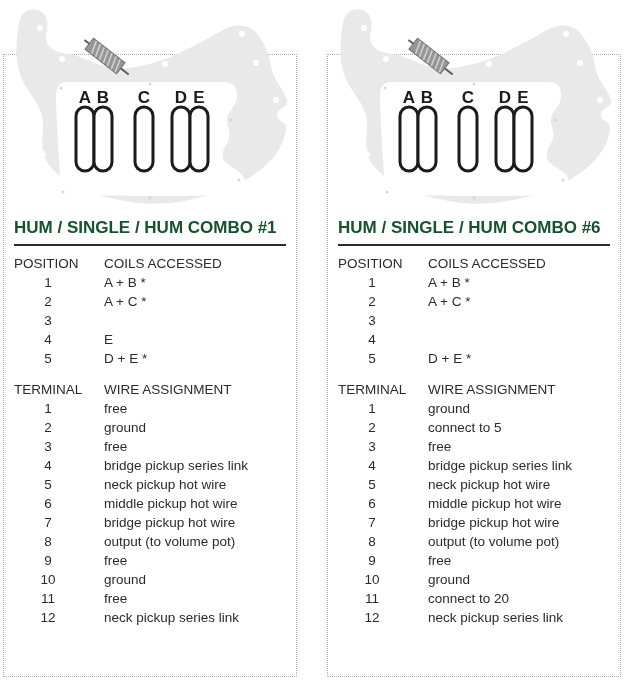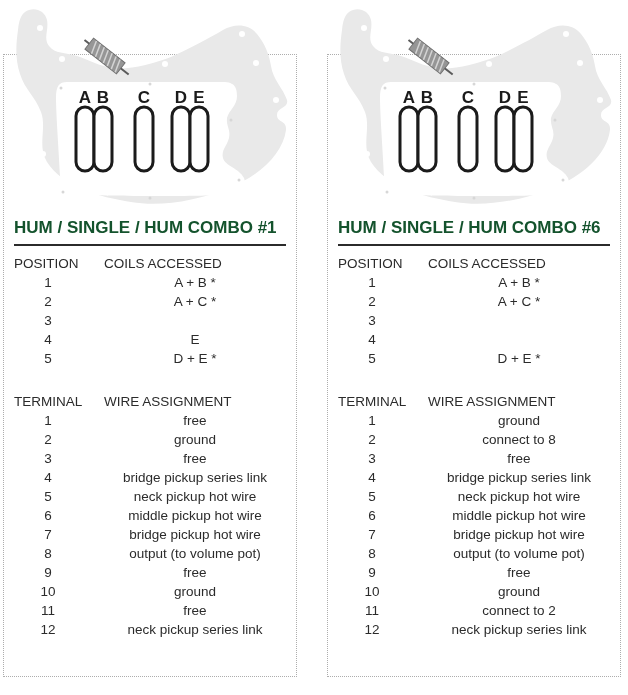--- a/index.html
+++ b/index.html
@@ -22,26 +22,26 @@
   .pickup-label{font-family:"Liberation Sans",sans-serif;font-size:17px;font-weight:bold;fill:#1b1b1b;text-anchor:middle;}
   .hole{fill:#ffffff;}
   .speck{fill:#d7d7d7;}
   .title{
     margin-top:163px;font-size:17px;font-weight:bold;color:#14532d;
     line-height:20px;white-space:nowrap;letter-spacing:0px;
     border-bottom:2px solid #2b2b2b;padding-bottom:6px;
   }
   .tbl{font-size:13.5px;line-height:19px;}
   .tbl-pos{margin-top:8px;}
-  .tbl-term{margin-top:24px;}
+  .tbl-term{margin-top:12px;}
   .row{display:flex;}
   .h1{width:90px;flex:none;}
   .h2{flex:1;}
   .num{width:68px;flex:none;text-align:center;margin-right:22px;}
-  .val{flex:1;white-space:nowrap;text-align:center;}
+  .val{flex:1;white-space:nowrap;}
 </style>
 </head>
 <body>
 
 <div class="panel" id="panel-1">
   <svg class="guard-svg" viewBox="0 0 292 208" aria-hidden="true">
     <path class="body-shape" d="M22,8 C30,2 42,6 44,16 C46,26 40,34 46,42 C52,50 62,48 74,52 C86,56 96,62 110,64
          C126,66 150,60 168,53 C186,45 206,34 220,26 C232,19 246,20 254,30 C262,40 266,50 268,62
          C270,76 280,84 284,96 C286,104 274,103 274,111 C274,119 284,116 283,126
          C280,150 256,172 226,184 C194,197 158,203 128,198 C96,193 60,183 44,158
@@ -261,21 +261,21 @@
       <div class="row">
         <span class="h1">TERMINAL</span>
         <span class="h2">WIRE ASSIGNMENT</span>
       </div>
       <div class="row">
           <span class="num">1</span>
           <span class="val">ground</span>
         </div>
       <div class="row">
           <span class="num">2</span>
-          <span class="val">connect to 8</span>
+          <span class="val">connect to 5</span>
         </div>
       <div class="row">
           <span class="num">3</span>
           <span class="val">free</span>
         </div>
       <div class="row">
           <span class="num">4</span>
           <span class="val">bridge pickup series link</span>
         </div>
       <div class="row">
@@ -297,21 +297,21 @@
       <div class="row">
           <span class="num">9</span>
           <span class="val">free</span>
         </div>
       <div class="row">
           <span class="num">10</span>
           <span class="val">ground</span>
         </div>
       <div class="row">
           <span class="num">11</span>
-          <span class="val">connect to 2</span>
+          <span class="val">connect to 20</span>
         </div>
       <div class="row">
           <span class="num">12</span>
           <span class="val">neck pickup series link</span>
         </div>
     </div>
   </div>
 </div>
 
 </body></html>

